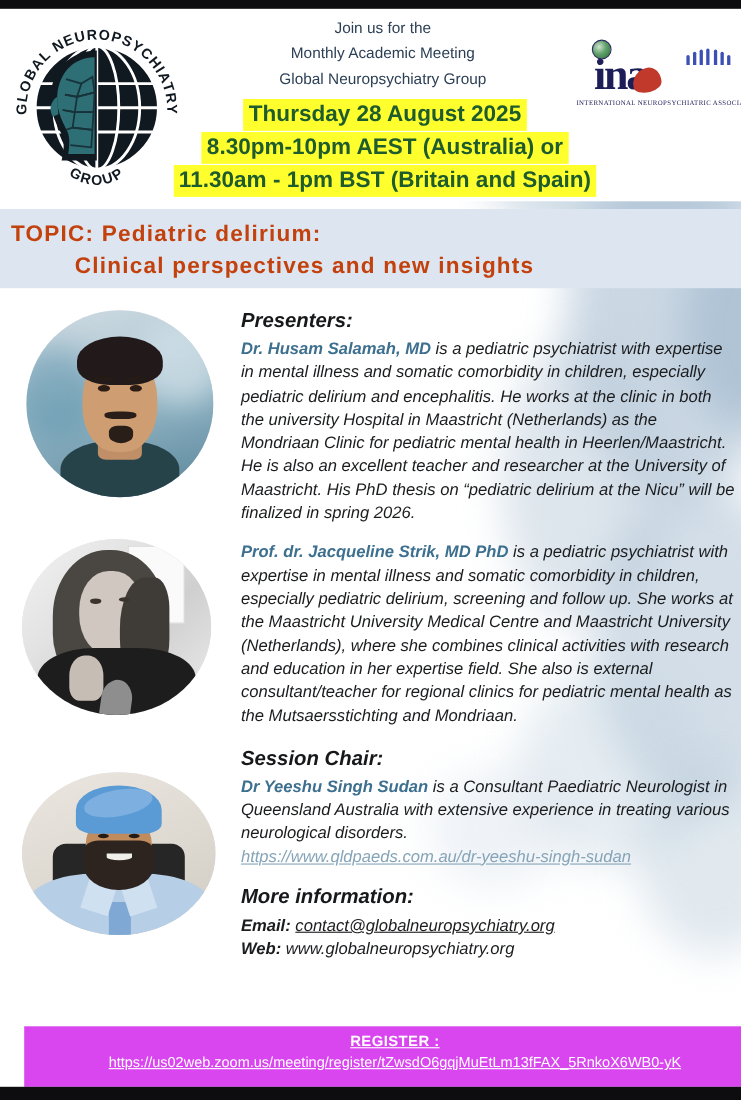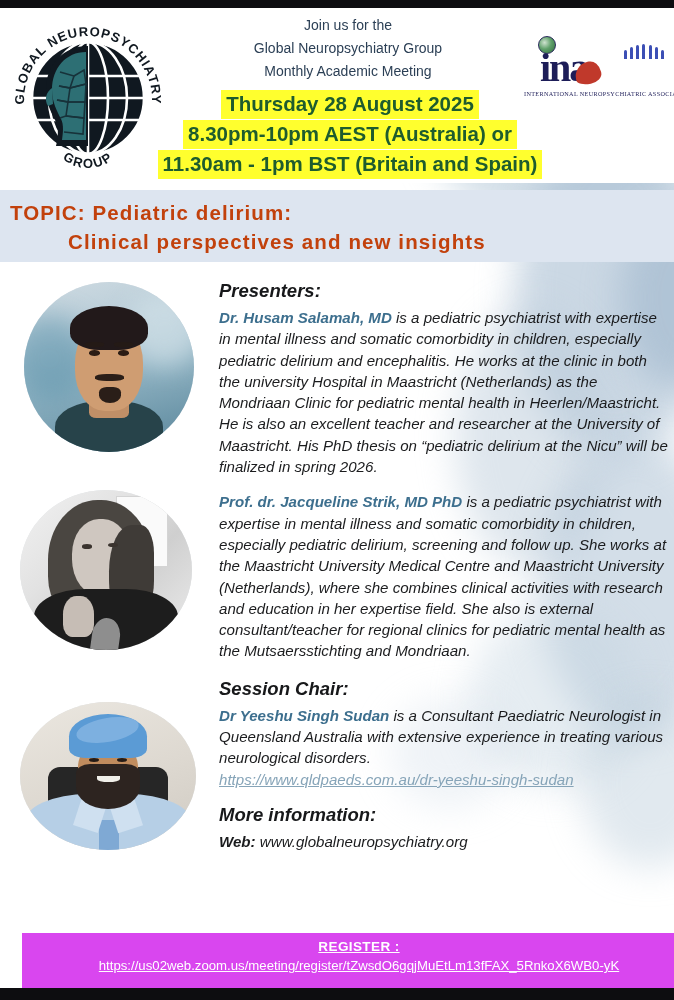--- a/index.html
+++ b/index.html
@@ -366,22 +366,22 @@
           <textPath href="#arcTop" startOffset="50%" text-anchor="middle">GLOBAL NEUROPSYCHIATRY</textPath>
         </text>
         <text font-family="Liberation Sans, sans-serif" font-size="13" font-weight="bold" fill="#101820" letter-spacing="1.5">
           <textPath href="#arcBot" startOffset="50%" text-anchor="middle">GROUP</textPath>
         </text>
       </svg>
     </div>
 
     <div class="header-lines">
       <div class="hl">Join us for the</div>
+      <div class="hl">Monthly Academic Meeting</div>
       <div class="hl">Global Neuropsychiatry Group</div>
-      <div class="hl">Monthly Academic Meeting</div>
     </div>
 
     <div class="date-block">
       <div><span class="date-line">Thursday 28 August 2025</span></div>
       <div><span class="date-line">8.30pm-10pm AEST (Australia) or</span></div>
       <div><span class="date-line">11.30am - 1pm BST (Britain and Spain)</span></div>
     </div>
 
     <div class="ina-logo">
       <div class="ina-wordmark">ina</div>
@@ -467,20 +467,21 @@
       <div class="para"><span class="nm">Prof. dr. Jacqueline Strik, MD PhD</span><span> is a pediatric psychiatrist with expertise in mental illness and somatic comorbidity in children, especially pediatric delirium, screening and follow up. She works at the Maastricht University Medical Centre and Maastricht University (Netherlands), where she combines clinical activities with research and education in her expertise field. She also is external consultant/teacher for regional clinics for pediatric mental health as the Mutsaersstichting and Mondriaan.</span></div>
 
       <div class="sec-head" style="margin-top:16px">Session Chair:</div>
 
       <div class="para" style="margin-bottom:0"><span class="nm">Dr Yeeshu Singh Sudan</span><span> is a Consultant Paediatric Neurologist in Queensland Australia with extensive experience in treating various neurological disorders.</span></div>
 
       <a class="lnk" href="#">https://www.qldpaeds.com.au/dr-yeeshu-singh-sudan</a>
 
       <div class="info-block">
         <div class="sec-head">More information:</div>
+        <div class="info-line"><span class="info-label">Email:</span> <span class="info-u">contact@globalneuropsychiatry.org</span></div>
         <div class="info-line"><span class="info-label">Web:</span> <span>www.globalneuropsychiatry.org</span></div>
       </div>
 
     </div>
   </div>
 
   <div class="footer">
     <div class="reg-title">REGISTER :</div>
     <a class="reg-url" href="#">https://us02web.zoom.us/meeting/register/tZwsdO6gqjMuEtLm13fFAX_5RnkoX6WB0-yK</a>
   </div>

